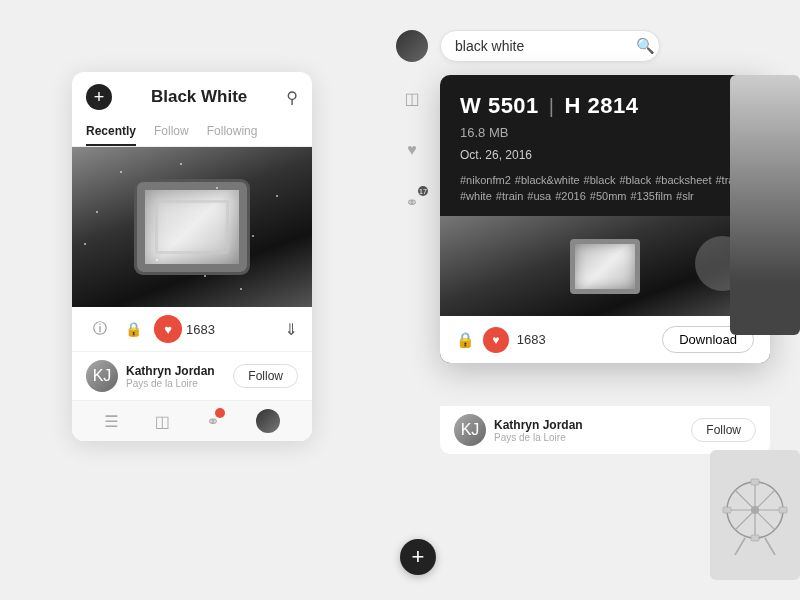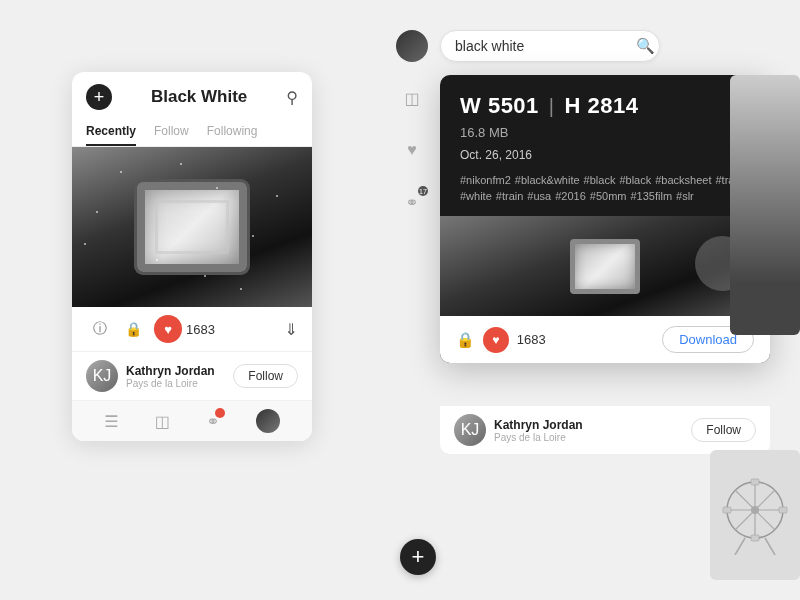--- a/index.html
+++ b/index.html
@@ -391,21 +391,21 @@
       font-size: 13px;
       color: #333;
       font-weight: 500;
     }
     .download-btn-card {
       border: 1px solid #ccc;
       border-radius: 20px;
       padding: 5px 16px;
       font-size: 13px;
       font-weight: 500;
-      color: #3b82f6;
+      color: #000000;
       background: #fff;
       cursor: pointer;
     }
 
     
     .thumb-right {
       position: absolute;
       right: 0;
       top: 0;
       width: 70px;

